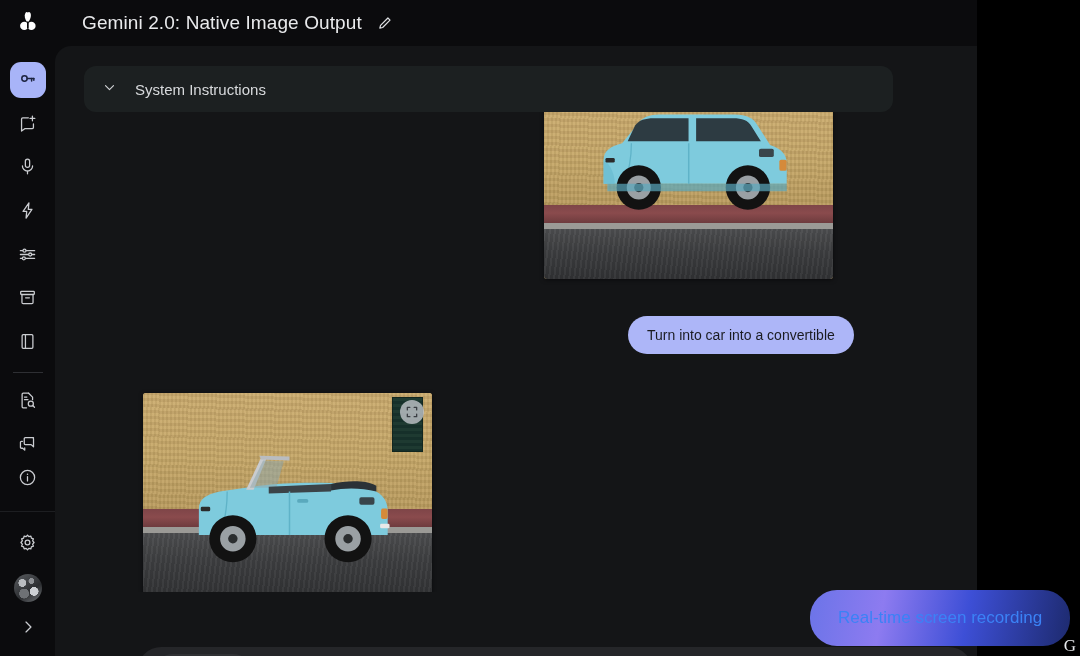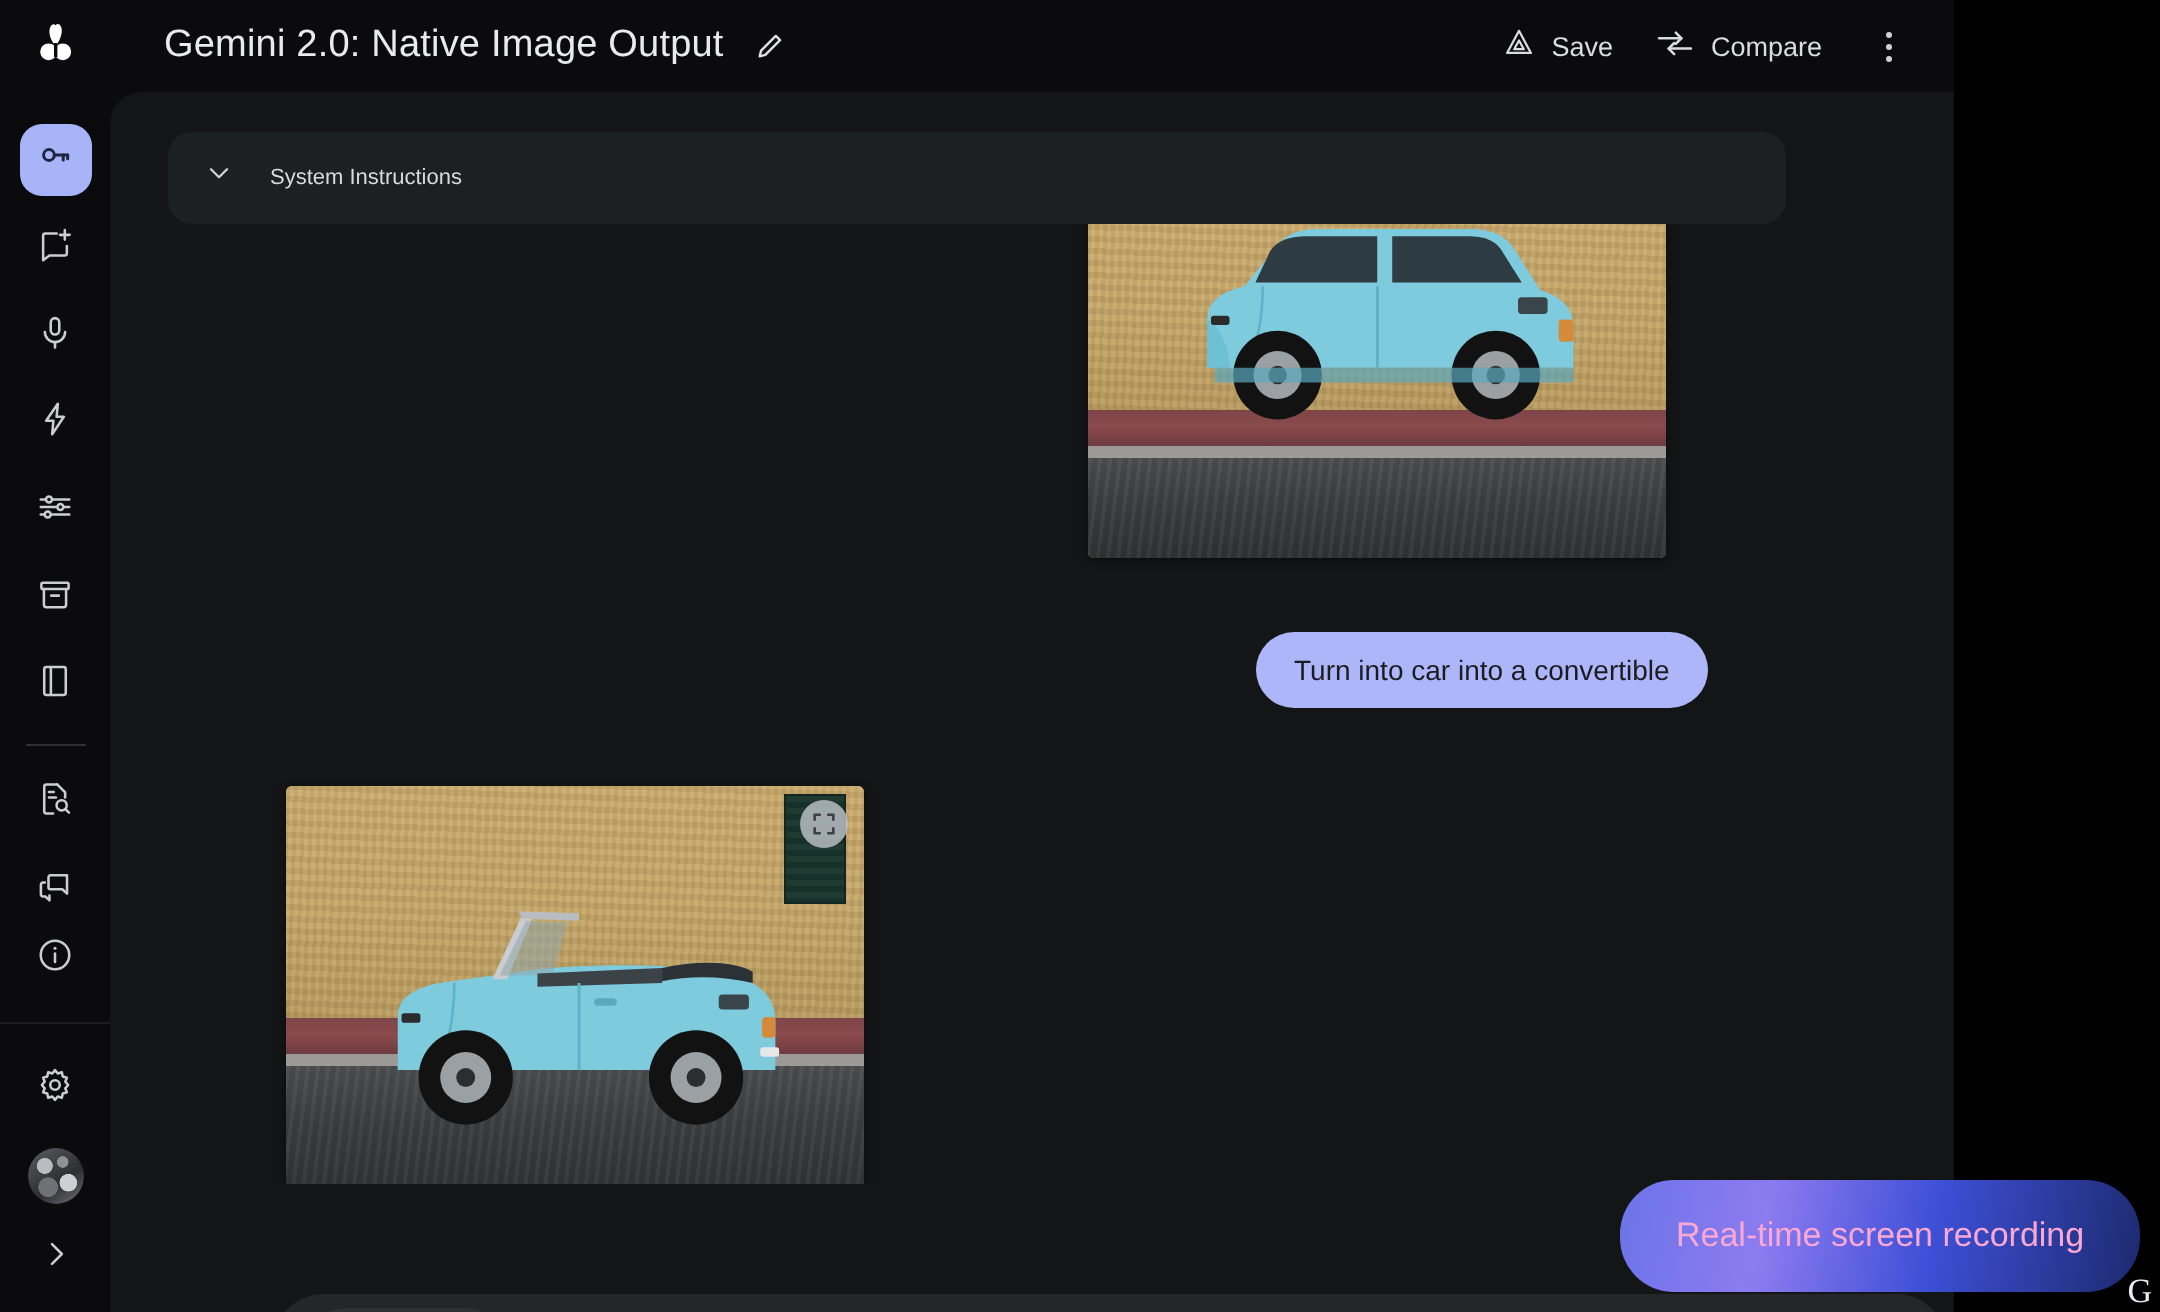--- a/index.html
+++ b/index.html
@@ -114,21 +114,21 @@
   
   #sys-bar {
     position: absolute; left: 29px; top: 20px;
     width: 809px; height: 46px;
     background: #1c2021;
     border-radius: 12px;
     display: flex; align-items: center;
     padding-left: 18px; gap: 18px;
     cursor: pointer;
   }
-  #sys-label { color: #d8dadd; font-size: 11px; }
+  #sys-label { color: #d8dadd; font-size: 15px; }
 
   
   #convo {
     position: absolute; left: 0; top: 66px;
     width: 922px; height: 480px;
     overflow: hidden;
   }
 
   
   .img-frame {
@@ -207,21 +207,21 @@
 
   
   #toast {
     position: absolute;
     left: 812px; top: 592px;
     height: 52px;
     padding: 0 26px;
     display: flex; align-items: center;
     border-radius: 26px;
     background: #0a0a0c;
-    color: #f9a8d4;
+    color: #3b82f6;
     font-size: 17px;
     white-space: nowrap;
     z-index: 40;
   }
   #toast::before {
     content: "";
     position: absolute; inset: -1.6px;
     border-radius: 27px;
     background: linear-gradient(100deg,#6b74e8 0%, #8d7bf0 28%, #3d4fd6 60%, #1d2a6e 100%);
     z-index: -1;
@@ -254,50 +254,20 @@
 
       <div id="title-wrap">
         <span id="page-title">Gemini 2.0: Native Image Output</span>
         <span class="edit-pencil">
           <svg width="17" height="17" viewBox="0 0 24 24" fill="none" stroke="#dfe1e4" stroke-width="1.7" stroke-linecap="round" stroke-linejoin="round">
             <path d="M16.8 4.2 l3 3 L9.4 17.6 l-4 1 1-4 Z"></path>
           </svg>
         </span>
       </div>
 
-      <div id="topbar-actions">
-
-        <div class="tb-btn">
-          <span>
-            <svg width="17" height="17" viewBox="0 0 24 24" fill="none" stroke="#dadce0" stroke-width="1.6" stroke-linejoin="round">
-              <path d="M12 3.4 20.4 19 3.6 19 Z"></path>
-              <path d="M12 10.2 15.4 16.4 8.6 16.4 Z"></path>
-            </svg>
-          </span>
-          <span class="lbl">Save</span>
-        </div>
-
-        <div class="tb-btn">
-          <span>
-            <svg width="19" height="17" viewBox="0 0 24 20" fill="none" stroke="#dadce0" stroke-width="1.6" stroke-linecap="round" stroke-linejoin="round">
-              <path d="M2 7 h14"></path>
-                <path d="M12.5 3.5 16 7 12.5 10.5"></path>
-              <path d="M22 13.5 h-14"></path>
-                <path d="M11.5 10 8 13.5 11.5 17"></path>
-            </svg>
-          </span>
-          <span class="lbl">Compare</span>
-        </div>
-
-        <div id="kebab">
-          <i></i>
-            <i></i>
-            <i></i>
-        </div>
-      </div>
     </div>
 
     <div id="rail">
 
       <div class="rail-gap-lg"></div>
 
       <div class="rail-item active">
         <span>
           <svg width="19" height="19" viewBox="0 0 24 24" fill="none" stroke="#1d2440" stroke-width="1.9" stroke-linecap="round" stroke-linejoin="round">
             <circle cx="8.2" cy="12" r="3.4"></circle>

